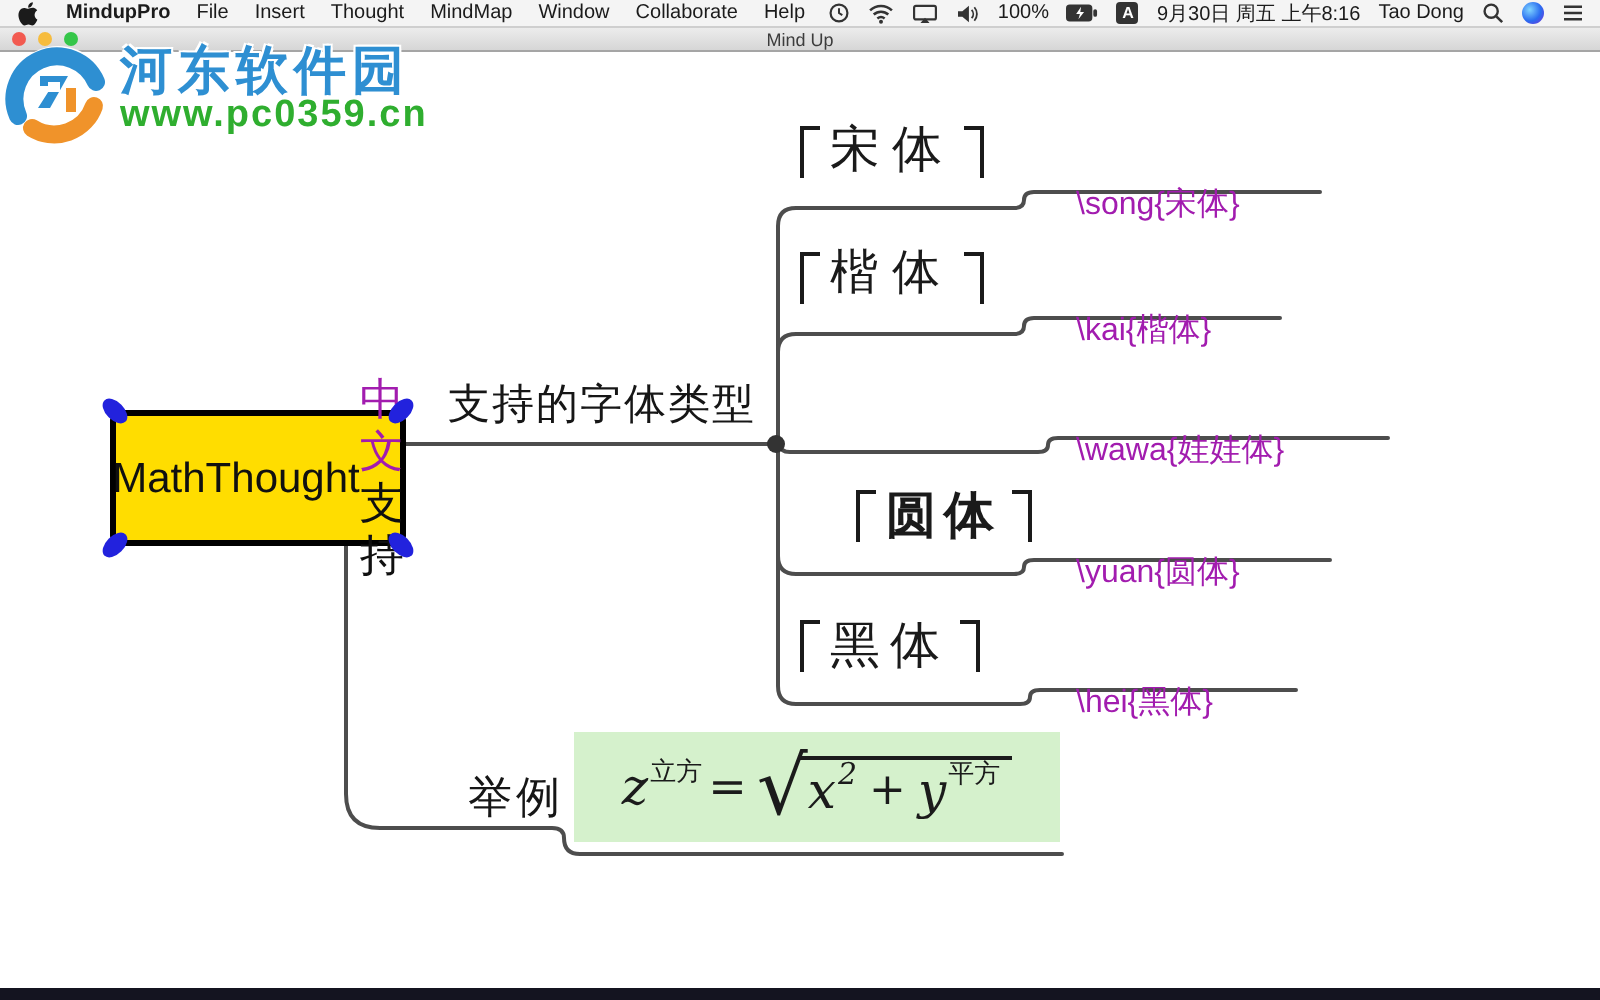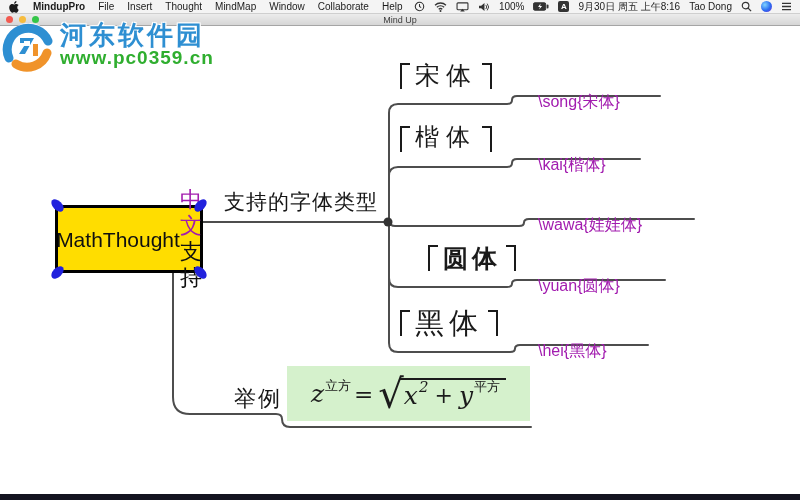--- a/index.html
+++ b/index.html
@@ -53,21 +53,21 @@
   
   .cjk-node{position:absolute;display:flex;align-items:flex-start;color:#1a1a1a;}
   .bk{display:inline-block;width:8px;height:24px;margin-top:1px;}
   .bk-l{border-top:2px solid #1a1a1a;border-left:2px solid #1a1a1a;margin-right:5px;}
   .bk-r{border-top:2px solid #1a1a1a;border-right:2px solid #1a1a1a;margin-left:5px;}
   .cjk-node .txt{line-height:28px;}
   .f-song .txt{font-family:"Liberation Serif","DejaVu Serif",serif;font-size:25px;letter-spacing:6px;}
   .f-kai  .txt{font-family:Liberation Mono, monospace;font-size:24px;letter-spacing:7px;}
   .f-wawa .txt{font-size:22px;font-weight:600;letter-spacing:4px;}
   .f-yuan .txt{font-size:25px;font-weight:600;letter-spacing:4px;}
-  .f-hei  .txt{font-size:29px;letter-spacing:5px;}
+  .f-hei  .txt{font-size:25px;letter-spacing:5px;}
   .cmd-label{position:absolute;left:538px;font-size:16px;color:#a21caf;margin-top:24px;}
   
   #formula-box{position:absolute;left:287px;top:340px;width:243px;height:55px;background:#d5f1cc;
                display:flex;align-items:center;justify-content:center;color:#1b1b1b;}
   .math{font-family:"DejaVu Serif","Liberation Serif",serif;font-style:italic;font-size:25px;display:flex;align-items:center;}
   .math sup{font-style:normal;font-size:13px;position:relative;top:-8px;margin-left:1px;}
   .math sup.num{font-style:italic;font-size:15px;}
   .math .eq{font-style:normal;margin:0 5px 0 3px;font-size:23px;}
   .rad{font-style:normal;font-size:40px;line-height:30px;font-weight:200;}
   .radbar{border-top:2px solid #1b1b1b;margin-left:-4px;padding:1px 6px 0 4px;display:inline-flex;align-items:center;}

